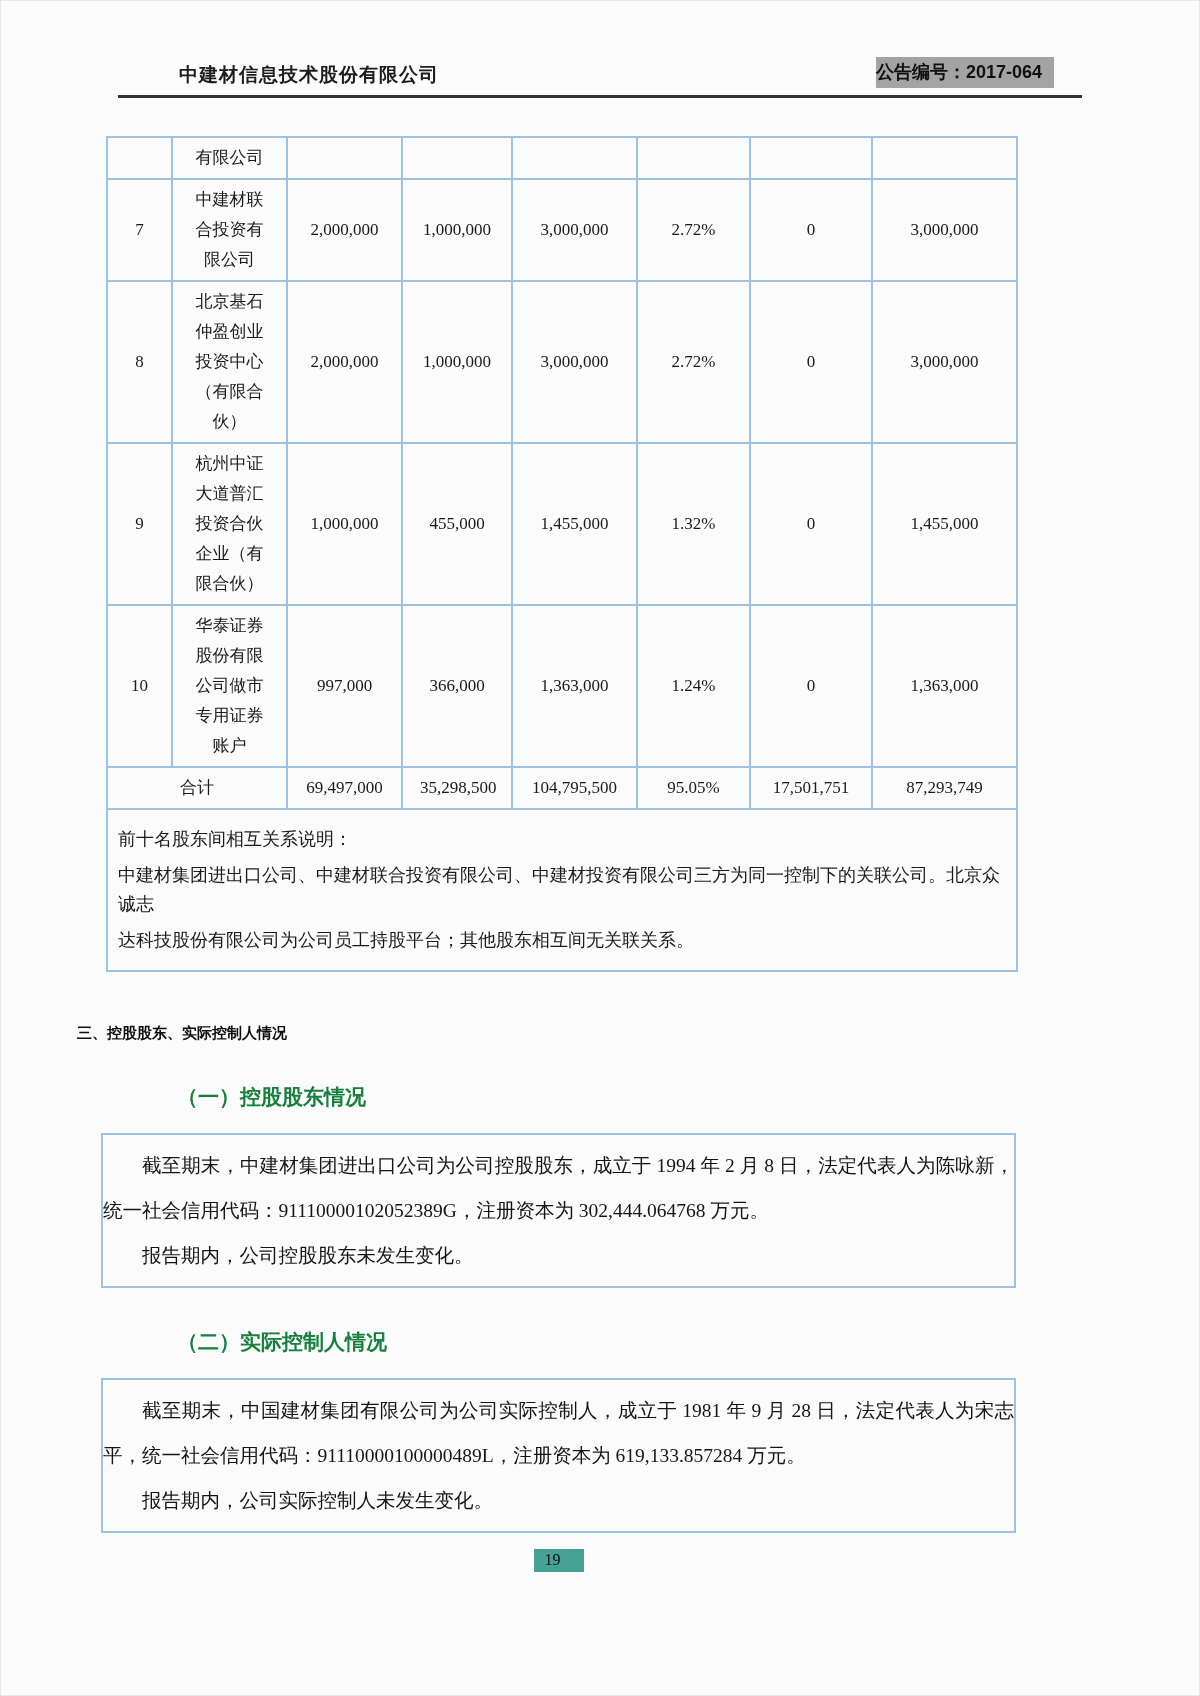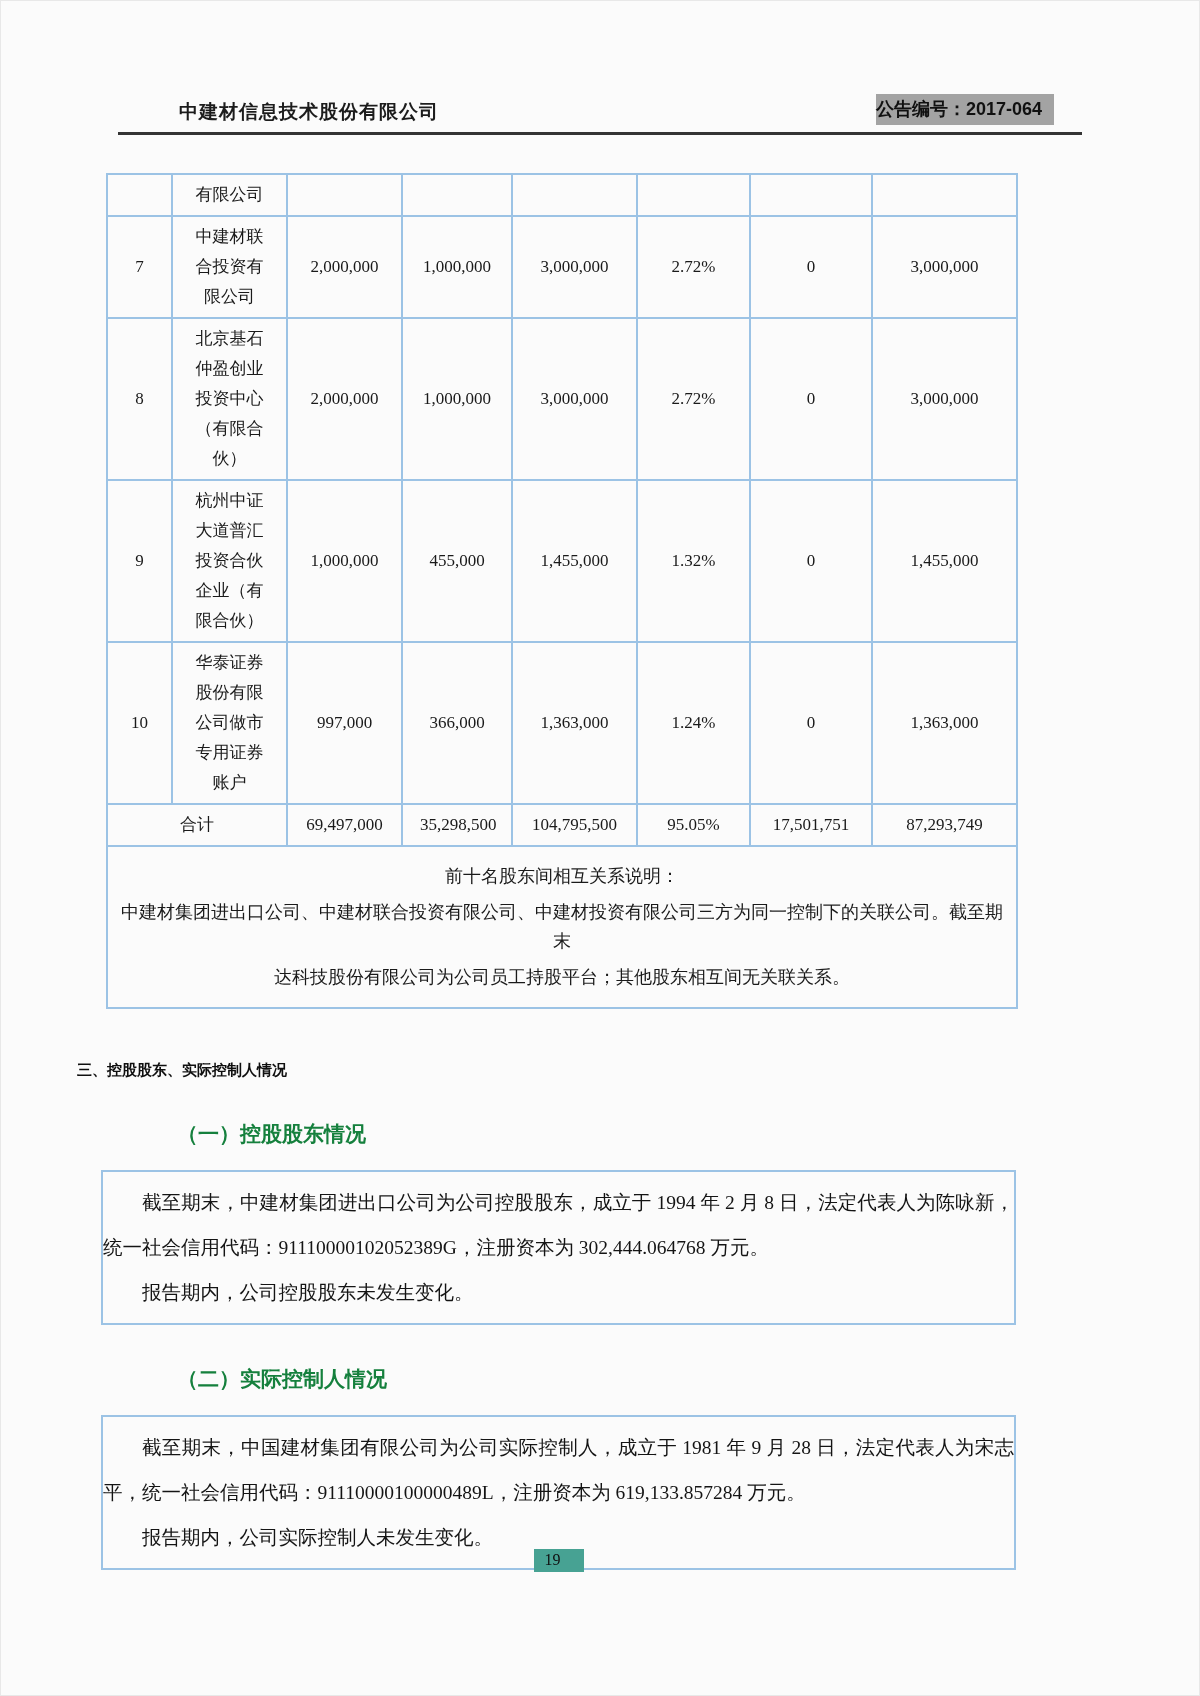--- a/index.html
+++ b/index.html
@@ -15,21 +15,20 @@
     overflow: hidden;
     border: 1px solid #e8e8e8;
   }
 
   
   .header {
     display: flex;
     justify-content: space-between;
     align-items: flex-end;
     padding: 56px 145px 0 178px;
-    margin-top: 37px;
   }
   .company {
     font-size: 19px;
     font-weight: bold;
     letter-spacing: 1px;
     color: #1c1c1c;
   }
   .notice-badge {
     background: #a3a3a3;
     color: #101010;
@@ -55,21 +54,21 @@
   }
   table.sh-table td {
     border: 2px solid #9cc3e5;
     text-align: center;
     vertical-align: middle;
     padding: 5px 17px;
     line-height: 30px;
     background: #fbfbfb;
   }
   table.sh-table td.notes-cell {
-    text-align: center;
+    text-align: left;
     padding: 8px 10px;
   }
   td.notes-cell p { line-height: 29px; margin: 7px 0; font-size: 18px; }
 
   
   .h-main {
     margin: 52px 0 0 76px;
     font-family: "Liberation Sans", "DejaVu Sans", sans-serif;
     font-size: 15px;
     font-weight: bold;
@@ -193,21 +192,21 @@
         <td>69,497,000</td>
         <td>35,298,500</td>
         <td>104,795,500</td>
         <td>95.05%</td>
         <td>17,501,751</td>
         <td>87,293,749</td>
       </tr>
       <tr>
         <td colspan="8" class="notes-cell">
           <p>前十名股东间相互关系说明：</p>
-          <p>中建材集团进出口公司、中建材联合投资有限公司、中建材投资有限公司三方为同一控制下的关联公司。截至期末</p>
+          <p>中建材集团进出口公司、中建材联合投资有限公司、中建材投资有限公司三方为同一控制下的关联公司。北京众诚志</p>
           <p>达科技股份有限公司为公司员工持股平台；其他股东相互间无关联关系。</p>
         </td>
       </tr>
     </tbody>
   </table>
 
   <h2 class="h-main">三、控股股东、实际控制人情况</h2>
 
   <h3 class="h-sub">（一）控股股东情况</h3>
   <div class="info-box">

